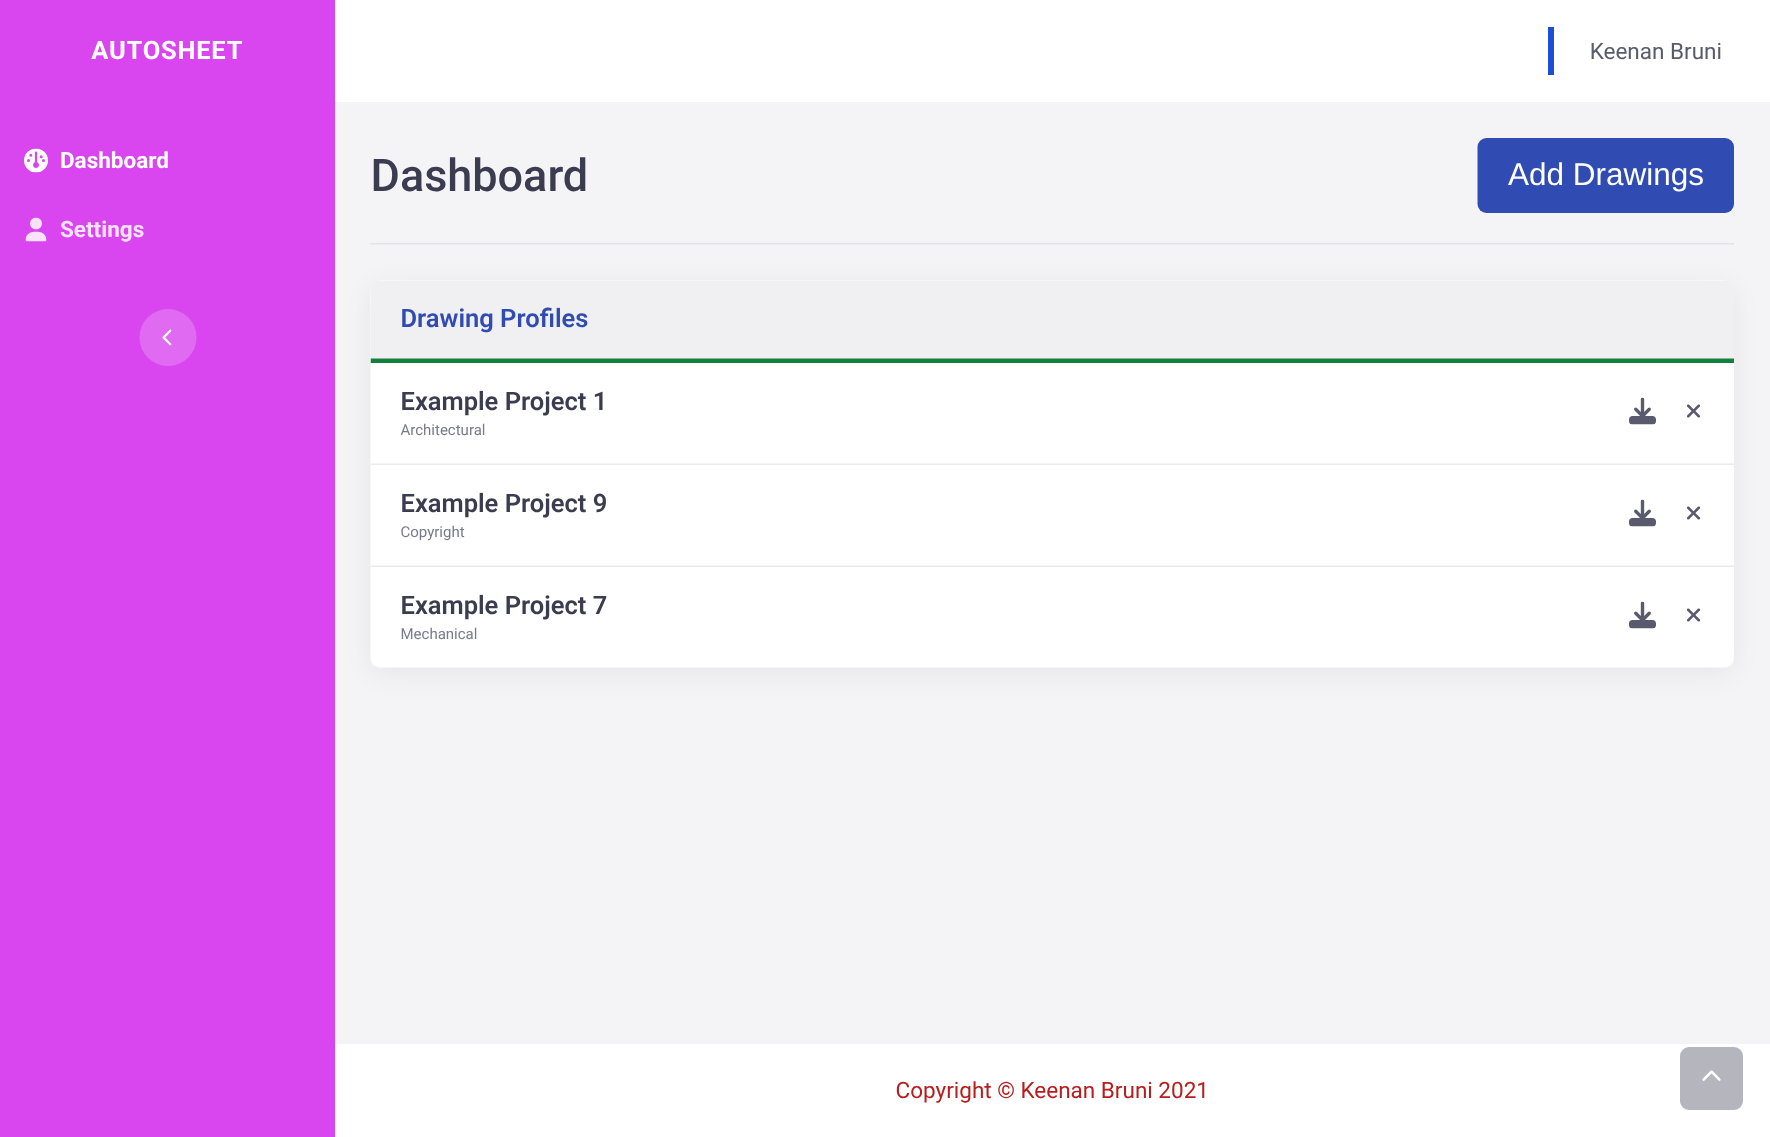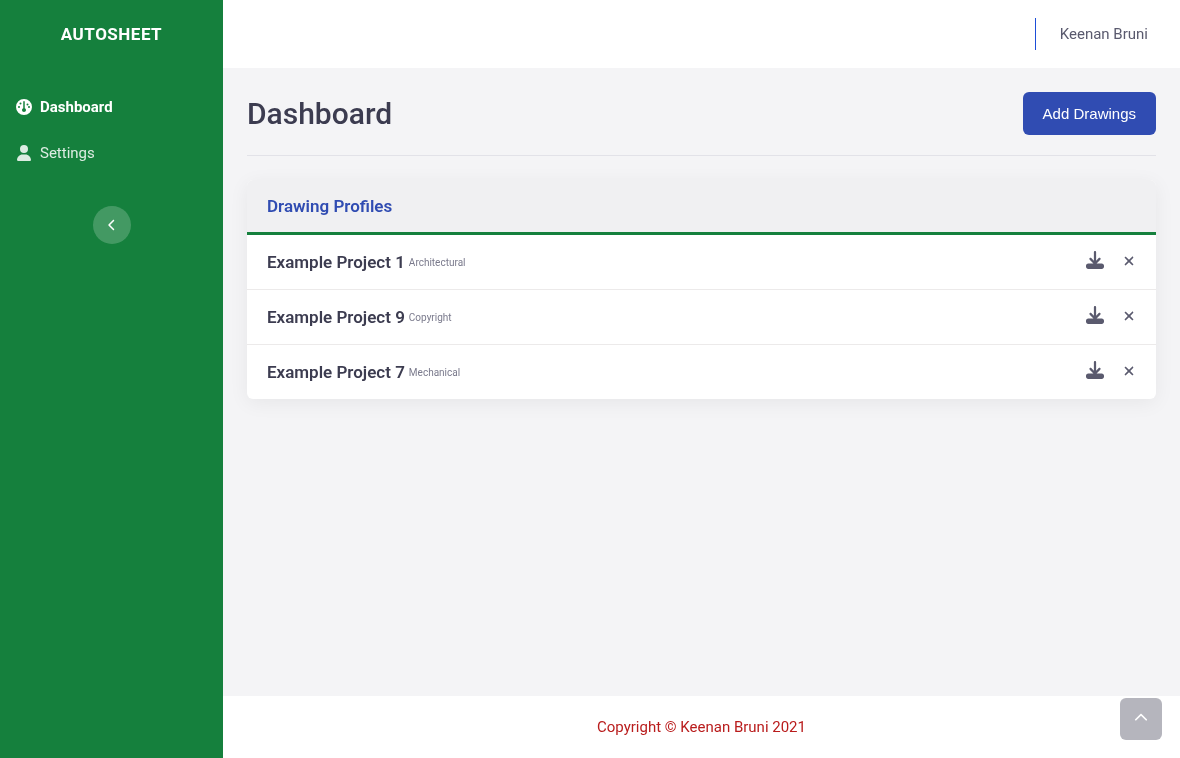--- a/index.html
+++ b/index.html
@@ -16,21 +16,21 @@
       overflow: hidden;
       position: relative;
     }
     
     .sidebar {
       position: fixed;
       left: 0;
       top: 0;
       width: 223px;
       height: 100%;
-      background: #15803d;
+      background: #d946ef;
       color: #fff;
       padding-top: 24px;
     }
     
     .sidebar-brand {
       text-align: center;
       font-weight: 700;
       font-size: 17px;
       letter-spacing: 0.5px;
       padding-bottom: 30px;
@@ -39,20 +39,21 @@
     .sidebar-nav {
       padding: 10px 0;
     }
     
     .sidebar-item {
       display: flex;
       align-items: center;
       padding: 14px 16px;
       cursor: pointer;
       gap: 8px;
+      font-weight: bold;
     }
     
     .sidebar-item.active {
       font-weight: 700;
     }
     
     .sidebar-item .icon {
       display: inline-flex;
       align-items: center;
       justify-content: center;
@@ -100,21 +101,21 @@
       display: flex;
       align-items: center;
       justify-content: flex-end;
       padding: 0 32px;
     }
     
     .topbar-user {
       font-size: 15px;
       color: #5a5a6e;
       padding-left: 24px;
-      border-left: 1px solid #1d4ed8;
+      border-left: 4px solid #1d4ed8;
       line-height: 32px;
     }
     
     .content {
       padding: 24px 24px 0 24px;
       flex: 1;
       overflow: auto;
     }
     
     .page-header {
@@ -131,21 +132,21 @@
       font-weight: 500;
       color: #3c3c50;
     }
     
     .btn-primary {
       background: #304cb2;
       color: #fff;
       border: none;
       border-radius: 6px;
       padding: 13px 20px;
-      font-size: 15px;
+      font-size: 21px;
       cursor: pointer;
       font-weight: 500;
     }
     
     .card {
       background: #fff;
       border-radius: 6px;
       box-shadow: 0 4px 20px rgba(0,0,0,0.06);
       overflow: hidden;
     }
@@ -169,23 +170,22 @@
       padding: 16px 20px;
       border-bottom: 1px solid #eceaea;
     }
     
     .list-item:last-child {
       border-bottom: none;
     }
     
     .item-info {
       display: flex;
-      flex-direction: row;
+      flex-direction: column;
       gap: 4px;
-      align-items: center;
     }
     
     .item-name {
       font-size: 17px;
       font-weight: 600;
       color: #3c3c50;
     }
     
     .item-subtype {
       font-size: 10px;

